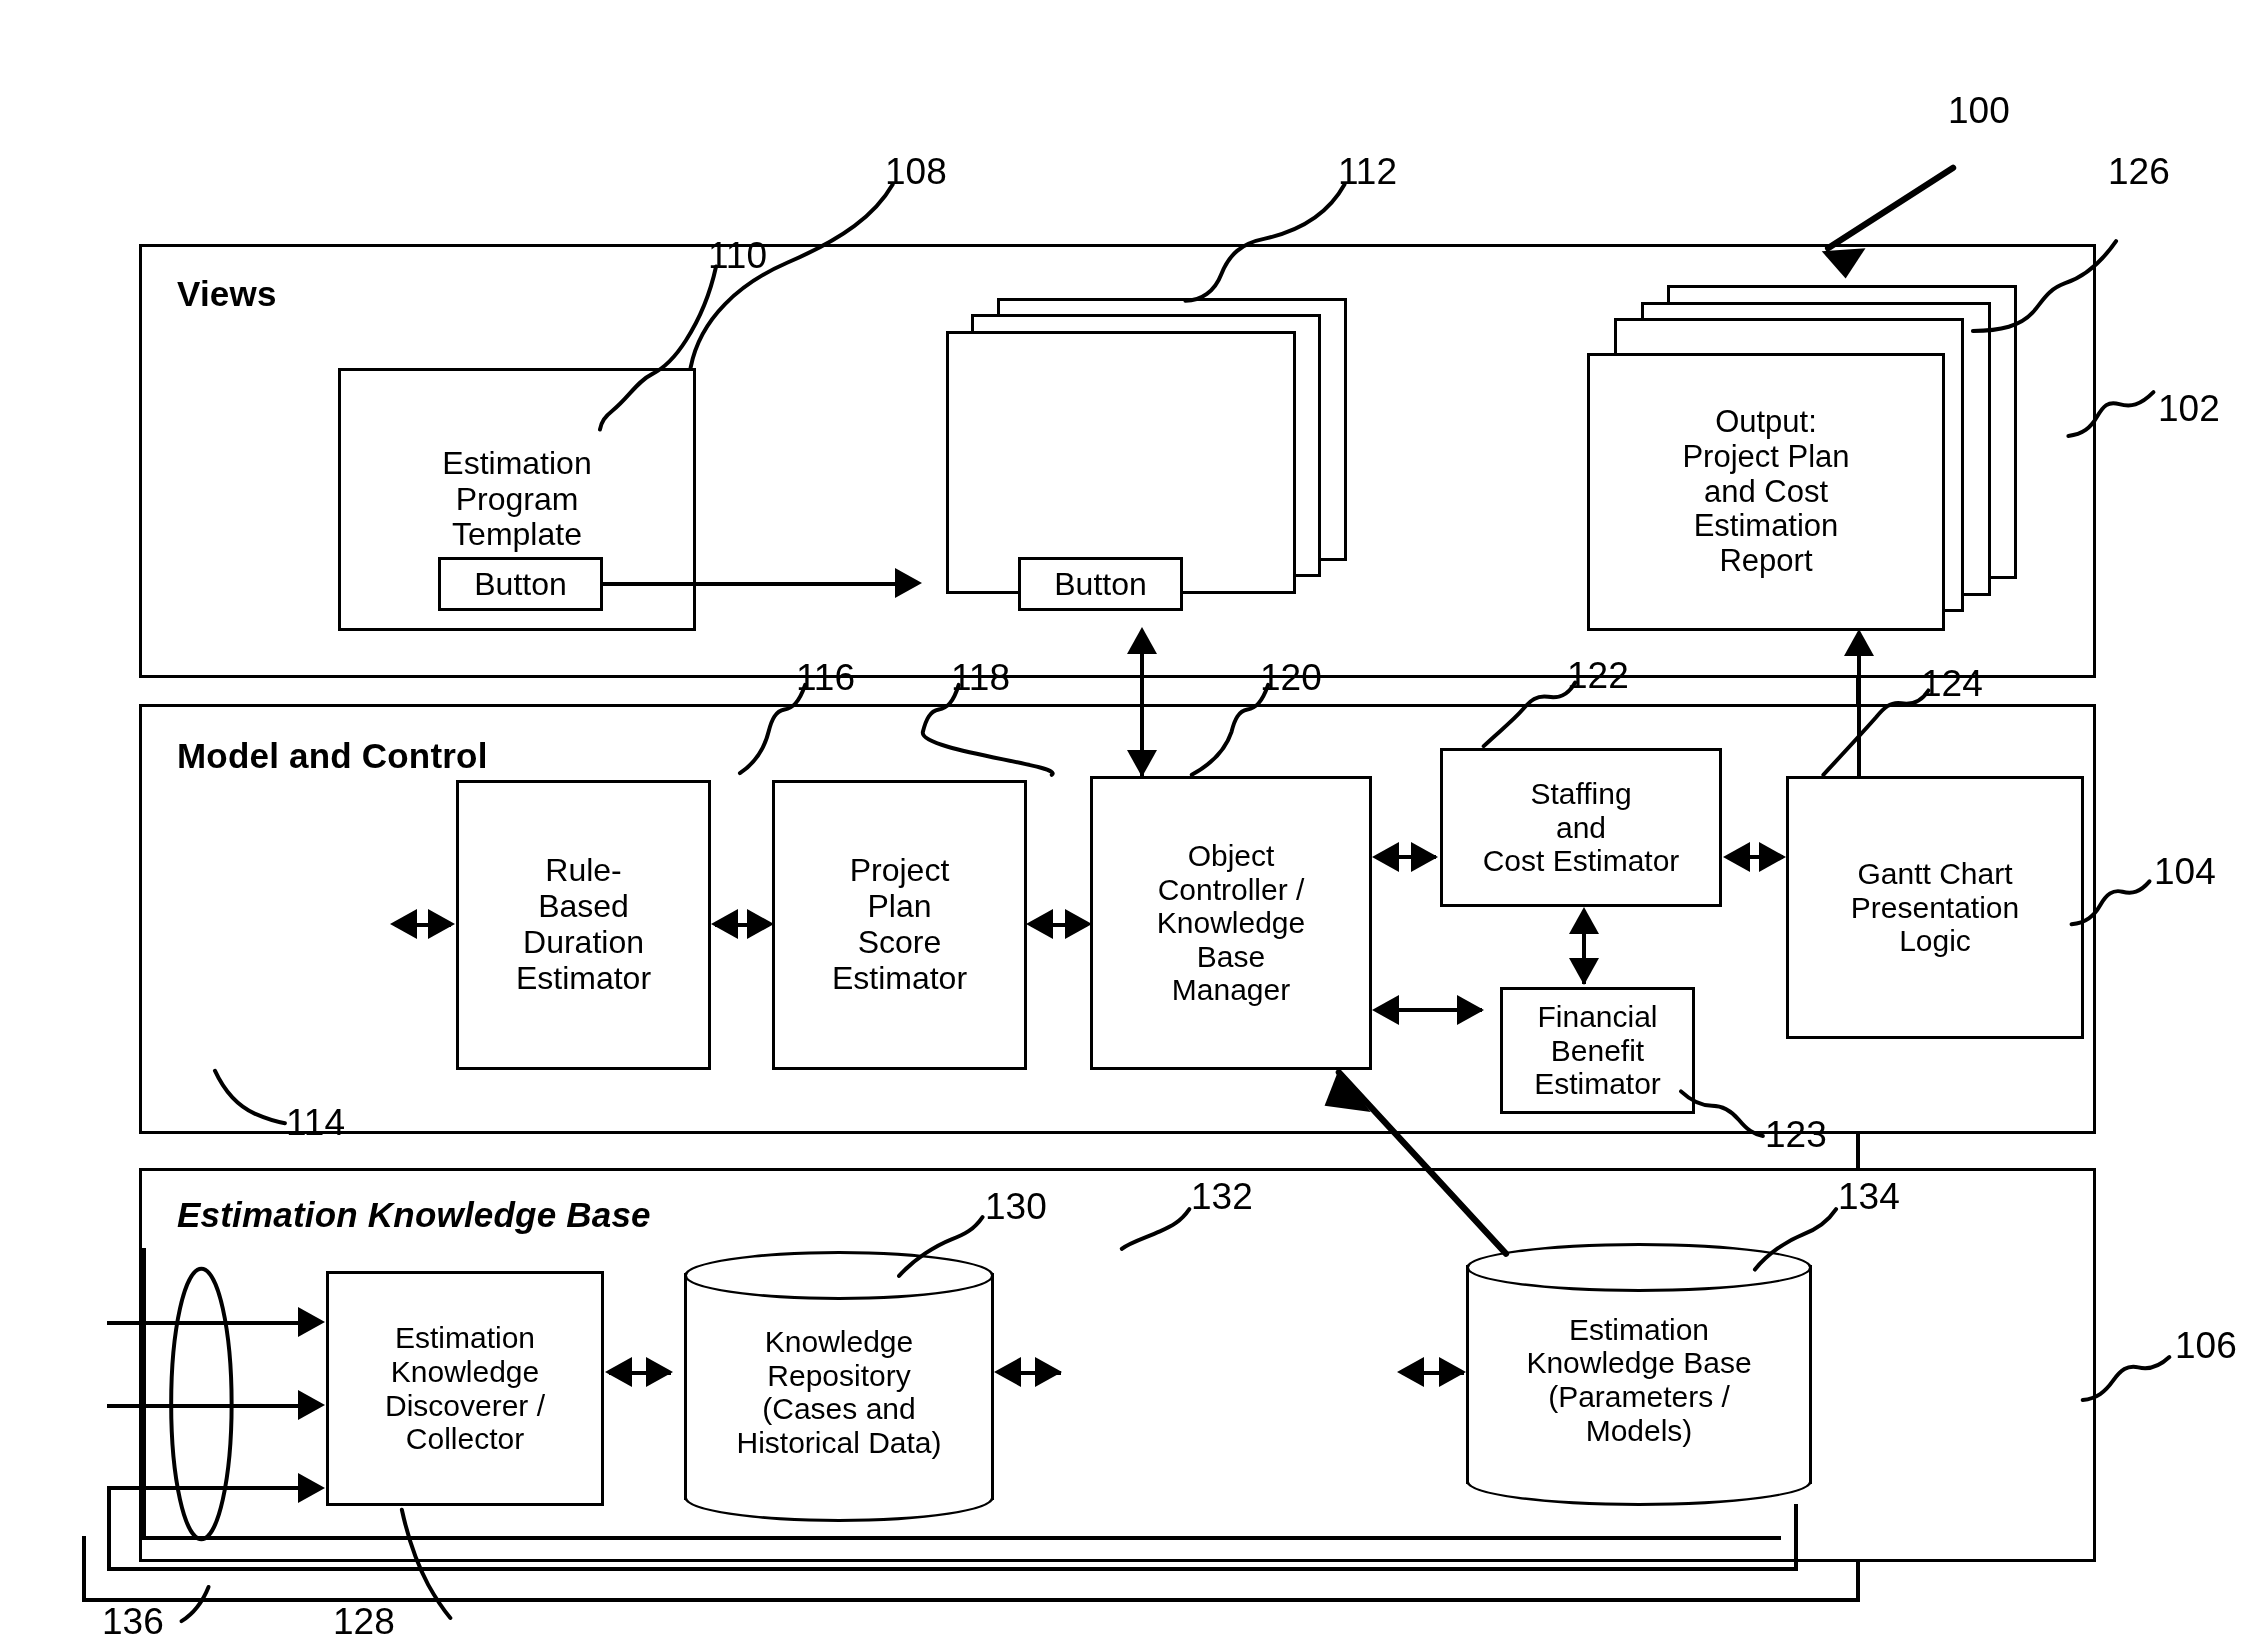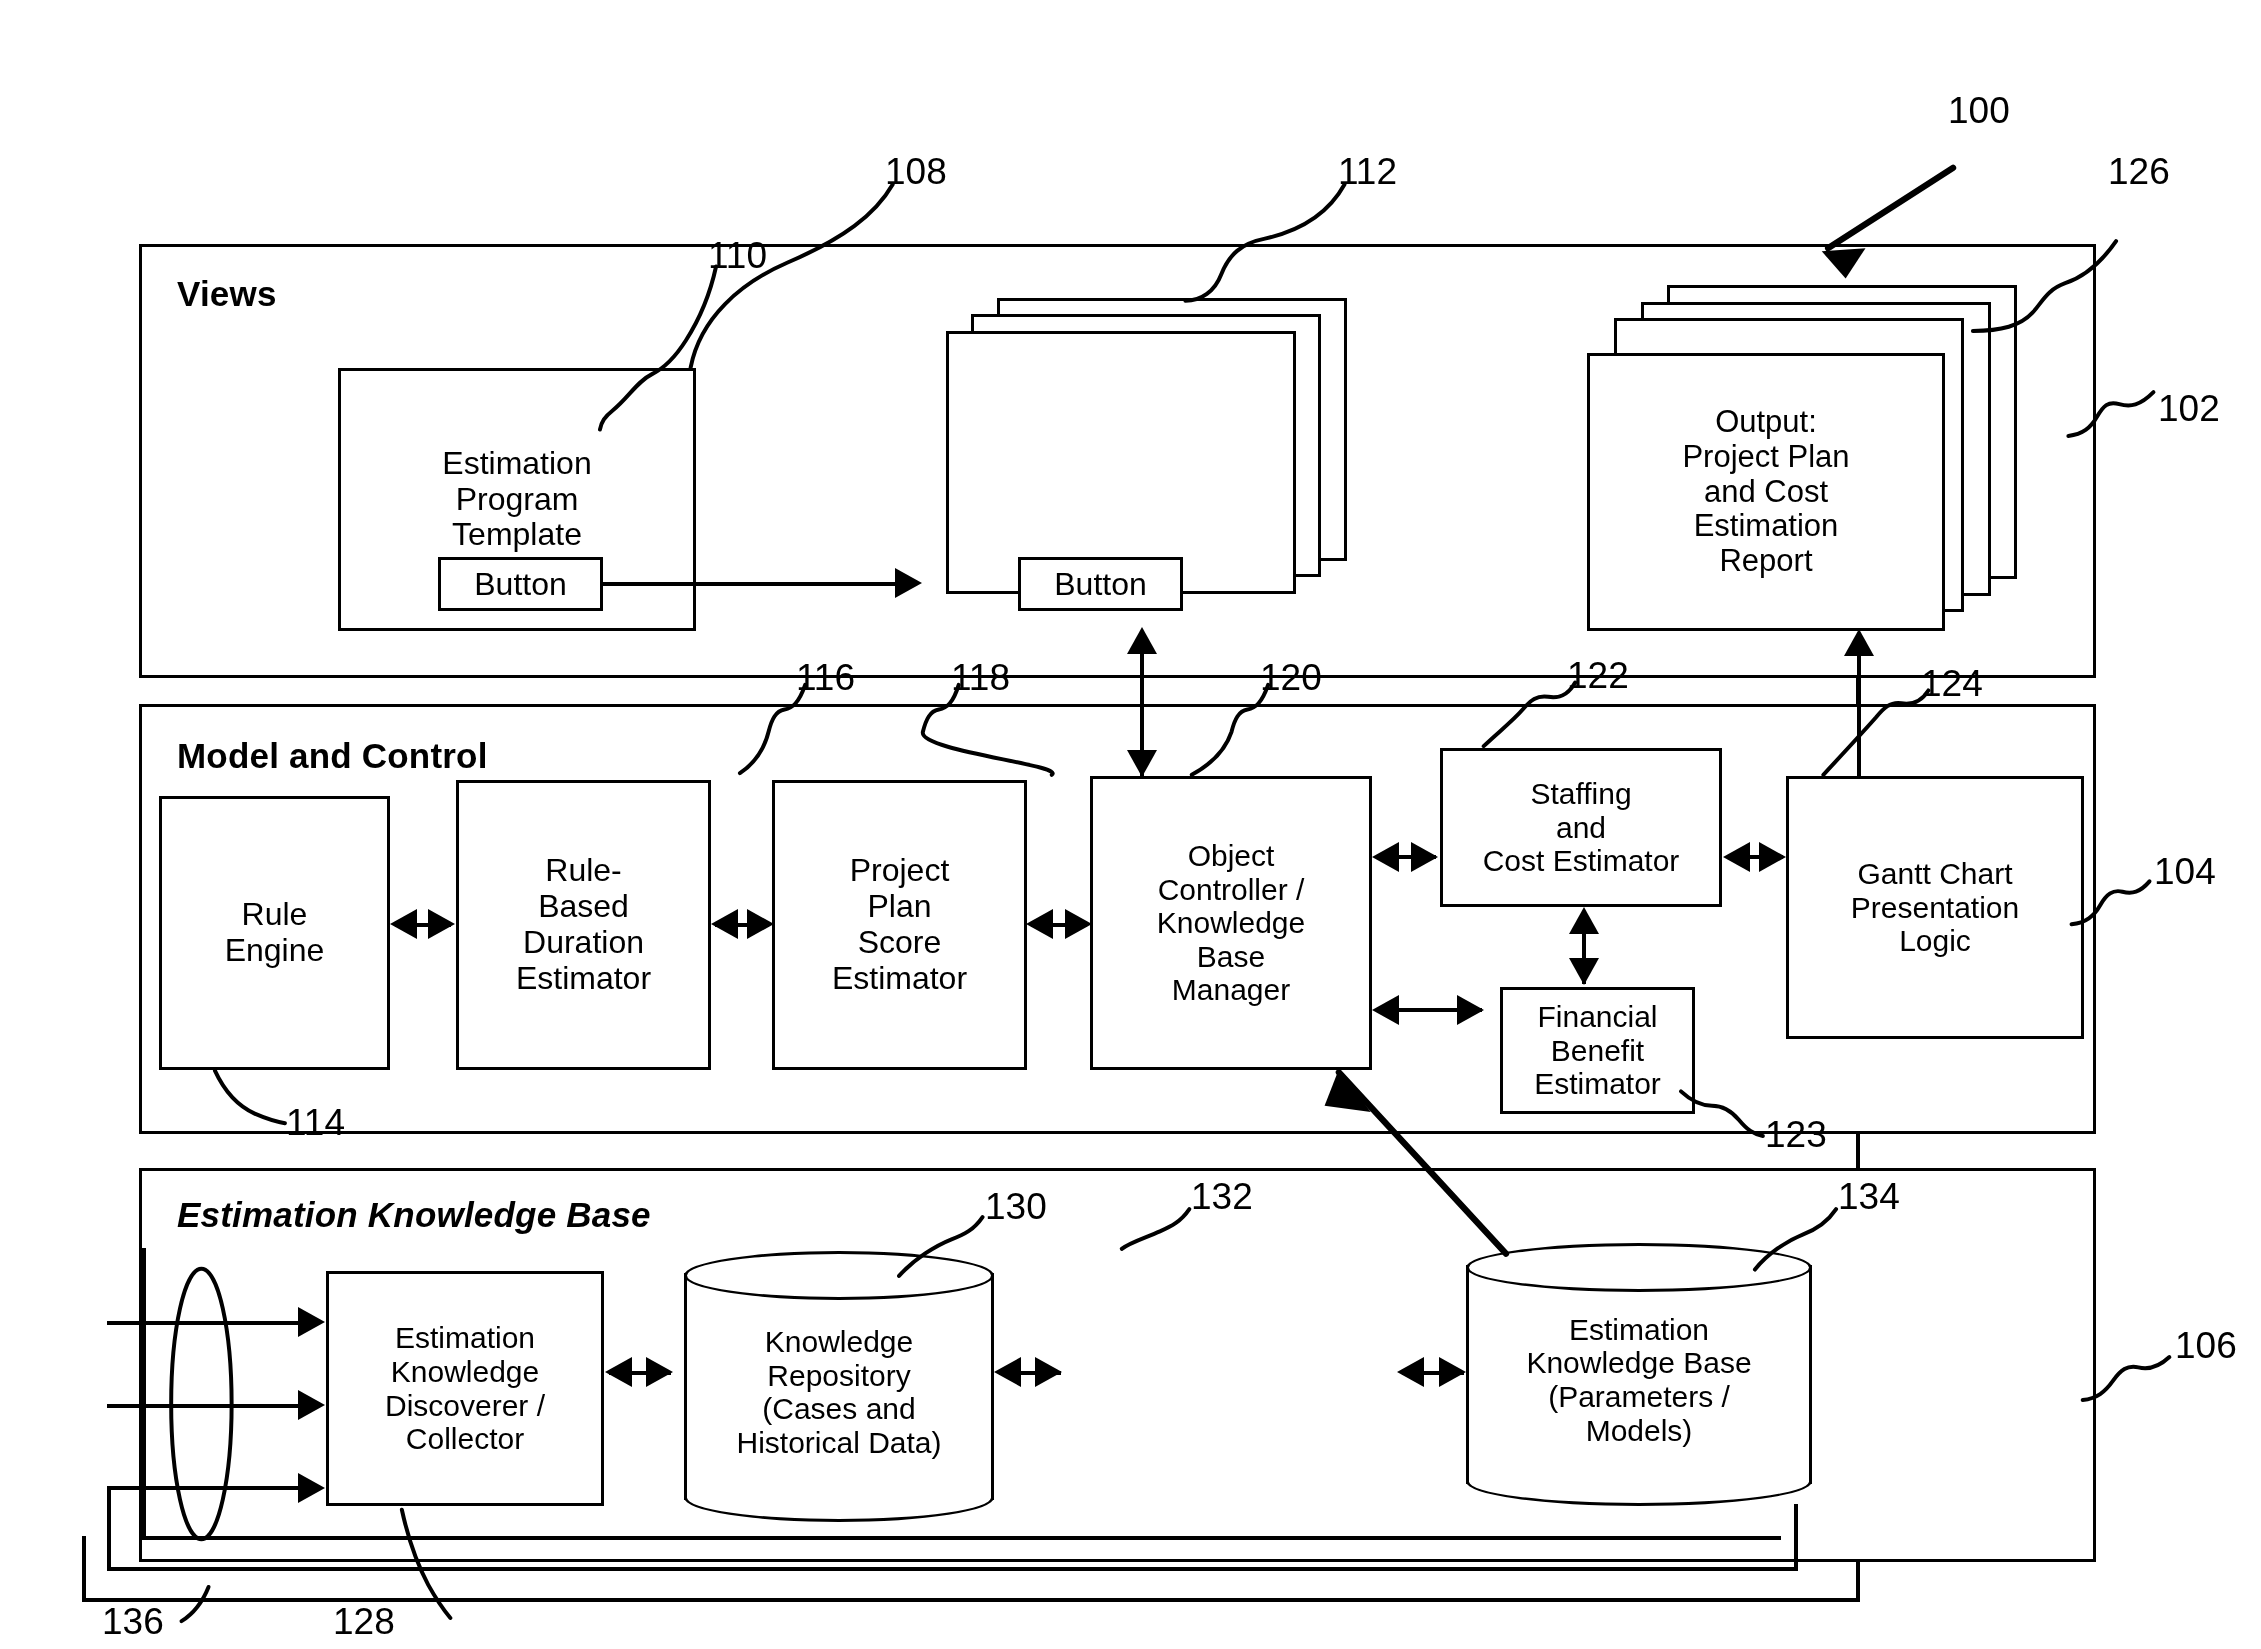--- a/index.html
+++ b/index.html
@@ -102,26 +102,20 @@
       <span>Project Plan</span><br>
       <span>and Cost</span><br>
       <span>Estimation</span><br>
       <span>Report</span>
     </span>
   </div>
 
   <div class="panel" style="left:139px;top:704px;width:1957px;height:430px;"></div>
   <div class="panel-title" style="left:177px;top:736px;">Model and Control</div>
 
-  <div class="box" style="left:159px;top:796px;width:231px;height:274px;">
-    <span class="t">
-      <span>Rule</span><br>
-      <span>Engine</span>
-    </span>
-  </div>
 
   <div class="box" style="left:456px;top:780px;width:255px;height:290px;">
     <span class="t">
       <span>Rule-</span><br>
       <span>Based</span><br>
       <span>Duration</span><br>
       <span>Estimator</span>
     </span>
   </div>
 

